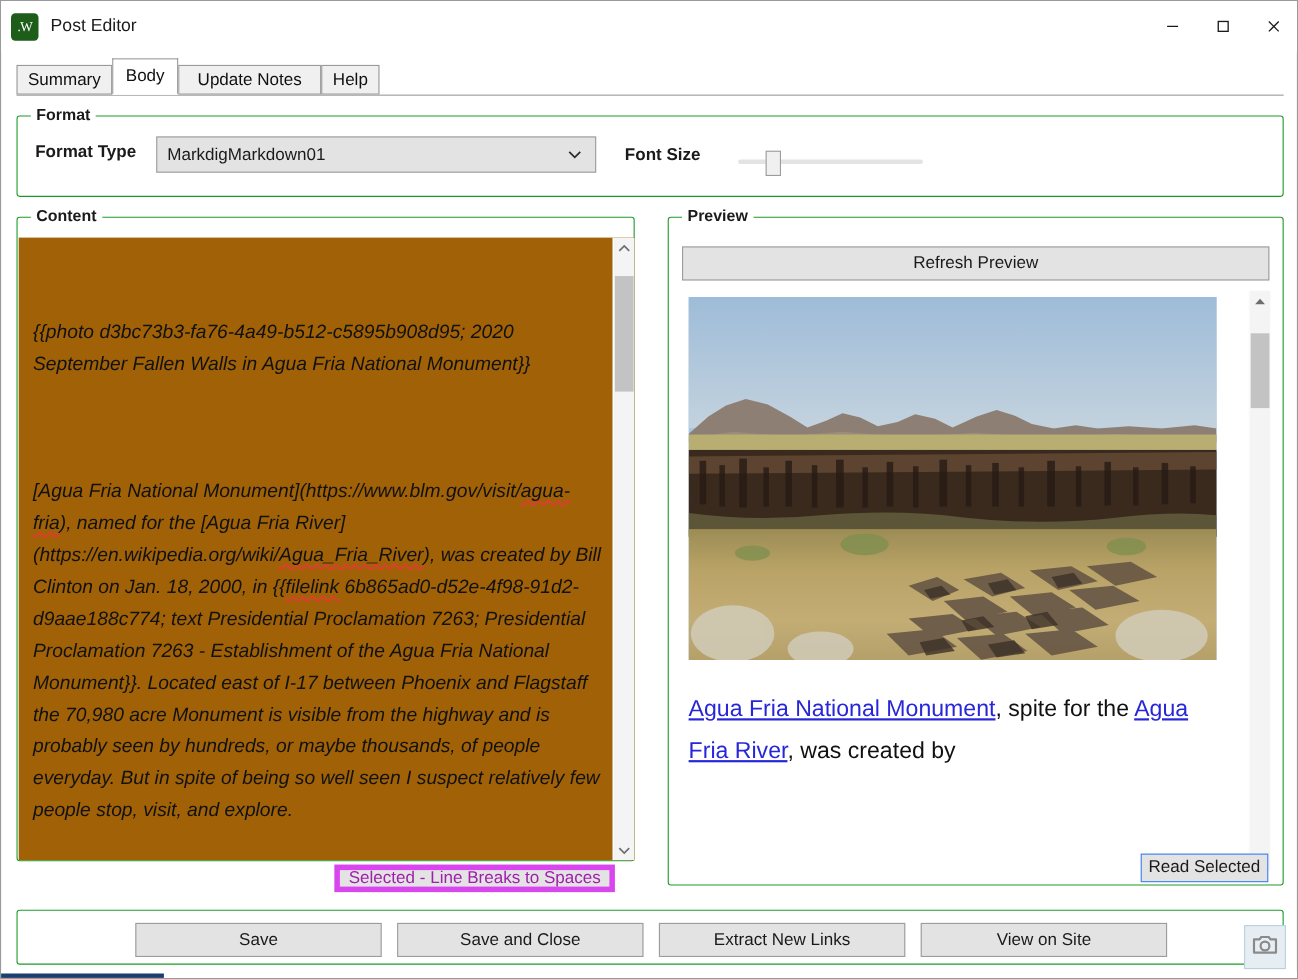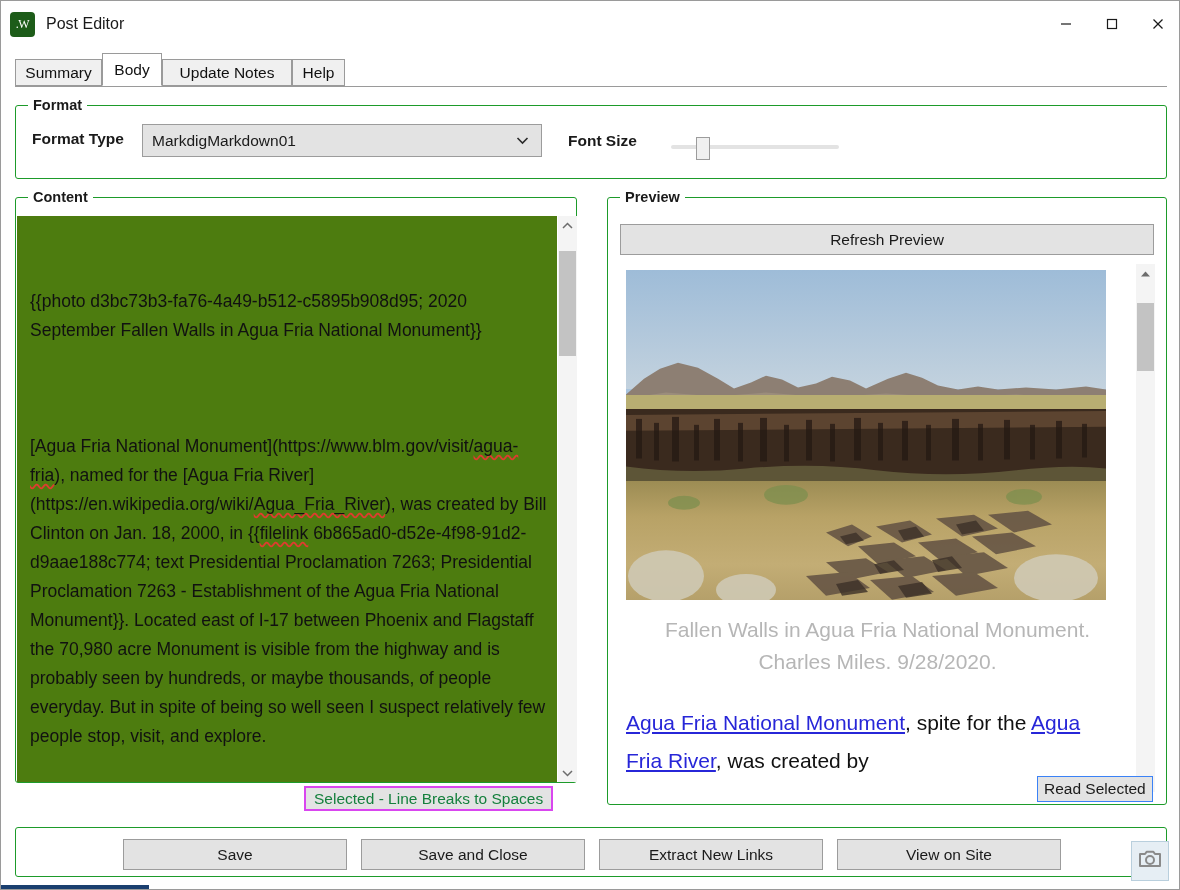--- a/index.html
+++ b/index.html
@@ -182,22 +182,23 @@
     box-sizing: border-box;
   }
 
   
   .editor {
     position: absolute;
     left: 1px; top: 18px;
     width: 560px; height: 566px;
     box-sizing: border-box;
     overflow: hidden;
-    background: #4d7c0f;
-    display: flex;
+    background: #a16207;
+    display: flex;
+    font-style: italic;
   }
   .editor-text {
     flex: 1;
     padding: 13px 10px 0 13px;
     font-size: 17.5px;
     line-height: 29px;
     color: #111111;
     white-space: pre-wrap;
     word-wrap: break-word;
     overflow: hidden;
@@ -235,27 +236,27 @@
     background: #c3c3c3;
   }
 
   
   .linebreaks-btn {
     position: absolute;
     left: 303px; top: 785px;
     height: 25px;
     padding: 0 8px;
     background: #e3e3e3;
-    border: 2px solid #d946ef;
-    box-sizing: border-box;
-    display: flex;
-    align-items: center;
-    justify-content: center;
-    font-size: 15.5px;
-    color: #15803d;
+    border: 5px solid #d946ef;
+    box-sizing: border-box;
+    display: flex;
+    align-items: center;
+    justify-content: center;
+    font-size: 15.5px;
+    color: #a21caf;
     z-index: 5;
   }
 
   
   .refresh-btn {
     position: absolute;
     left: 12px; top: 26px;
     width: 534px; height: 31px;
     background: #e3e3e3;
     border: 1px solid #9c9c9c;
@@ -526,21 +527,20 @@
               <ellipse cx="430" cy="98" rx="42" ry="24"></ellipse>
               <ellipse cx="120" cy="110" rx="30" ry="16"></ellipse>
             </g>
             <g fill="#7d8f4e" opacity="0.75">
               <ellipse cx="160" cy="14" rx="22" ry="10"></ellipse>
               <ellipse cx="58" cy="22" rx="16" ry="7"></ellipse>
               <ellipse cx="398" cy="16" rx="18" ry="8"></ellipse>
             </g>
           </svg>
         </div>
-        <div class="caption">Fallen Walls in Agua Fria National Monument. Charles Miles. 9/28/2020.</div>
         <div class="preview-para"><a href="#">Agua Fria National Monument</a><span>, spite for the </span><a href="#">Agua Fria River</a><span>, was created by</span></div>
       </div>
       <div class="vscroll">
         <div class="arrow up">
           <svg width="11" height="8" viewBox="0 0 11 8">
               <path d="M1 6.5 L5.5 1.5 L10 6.5 Z" fill="#6d6d6d"></path>
             </svg>
         </div>
         <div class="thumb" id="preview-thumb" style="top: 38.6px; height: 68.6px;"></div>
         <div class="arrow down">

